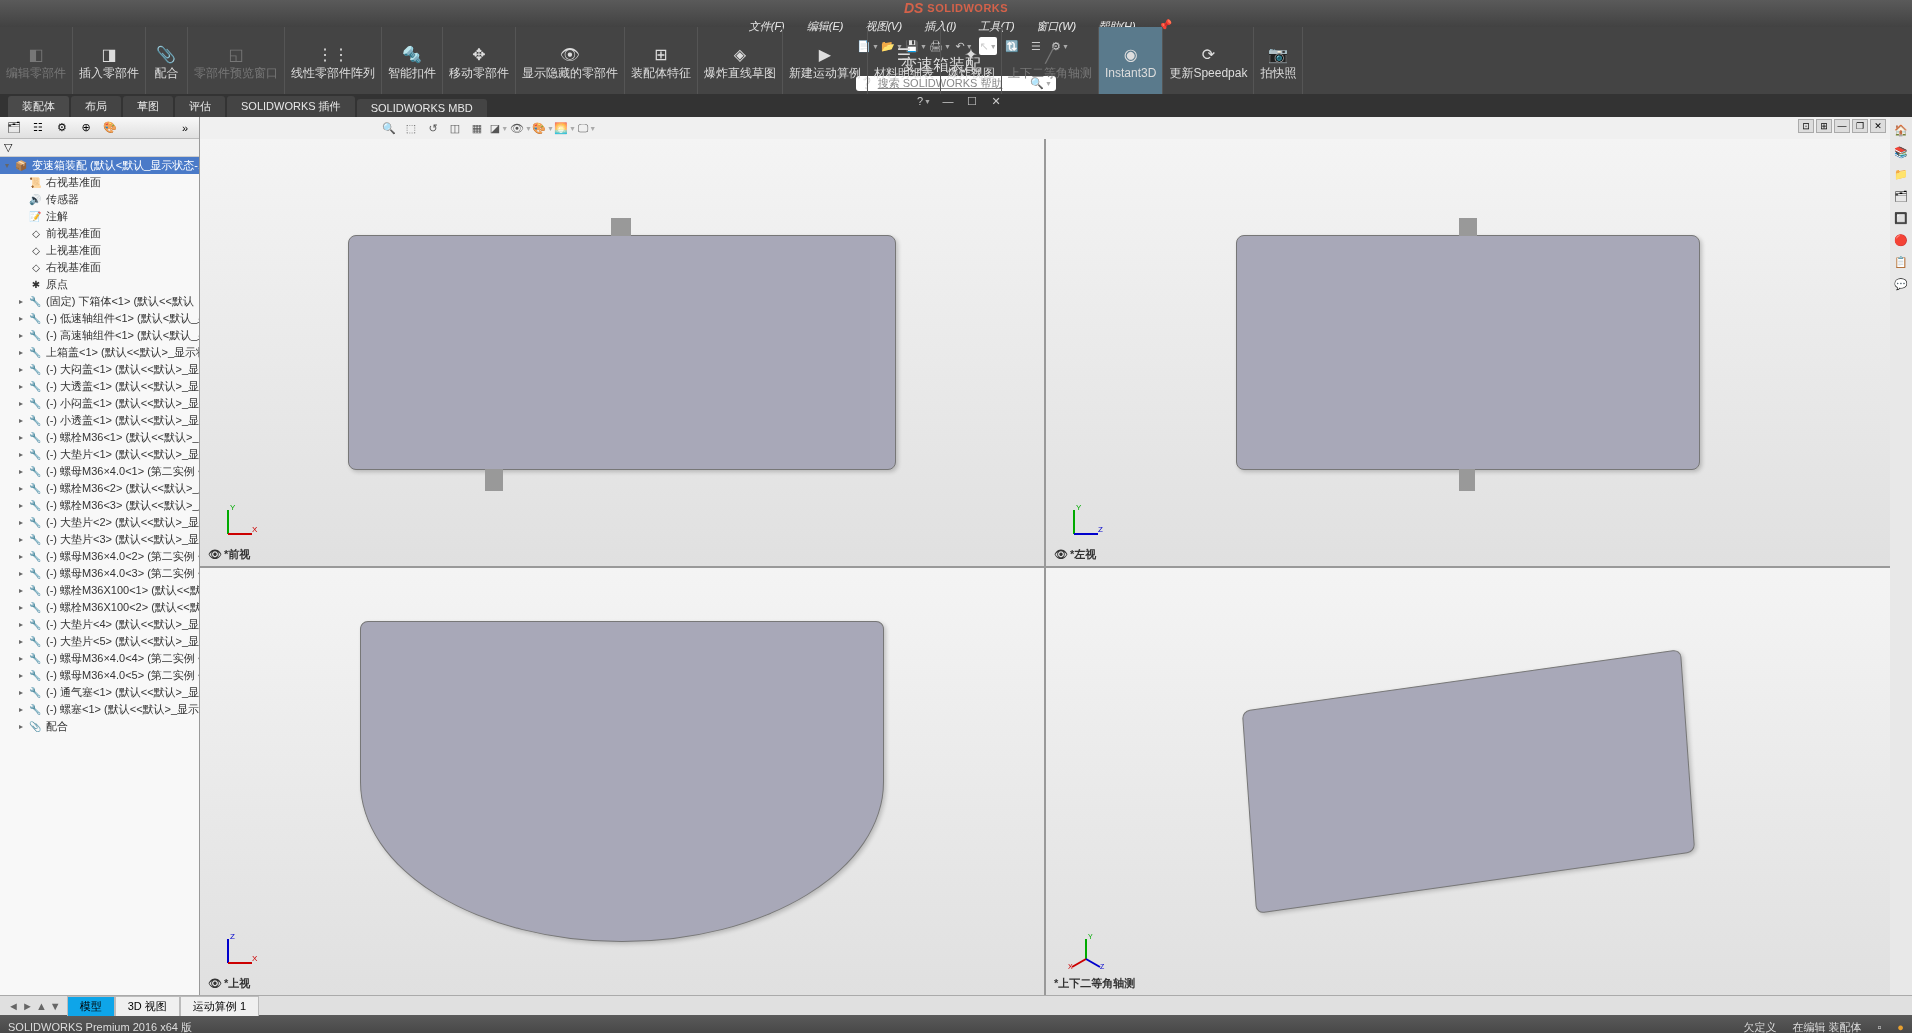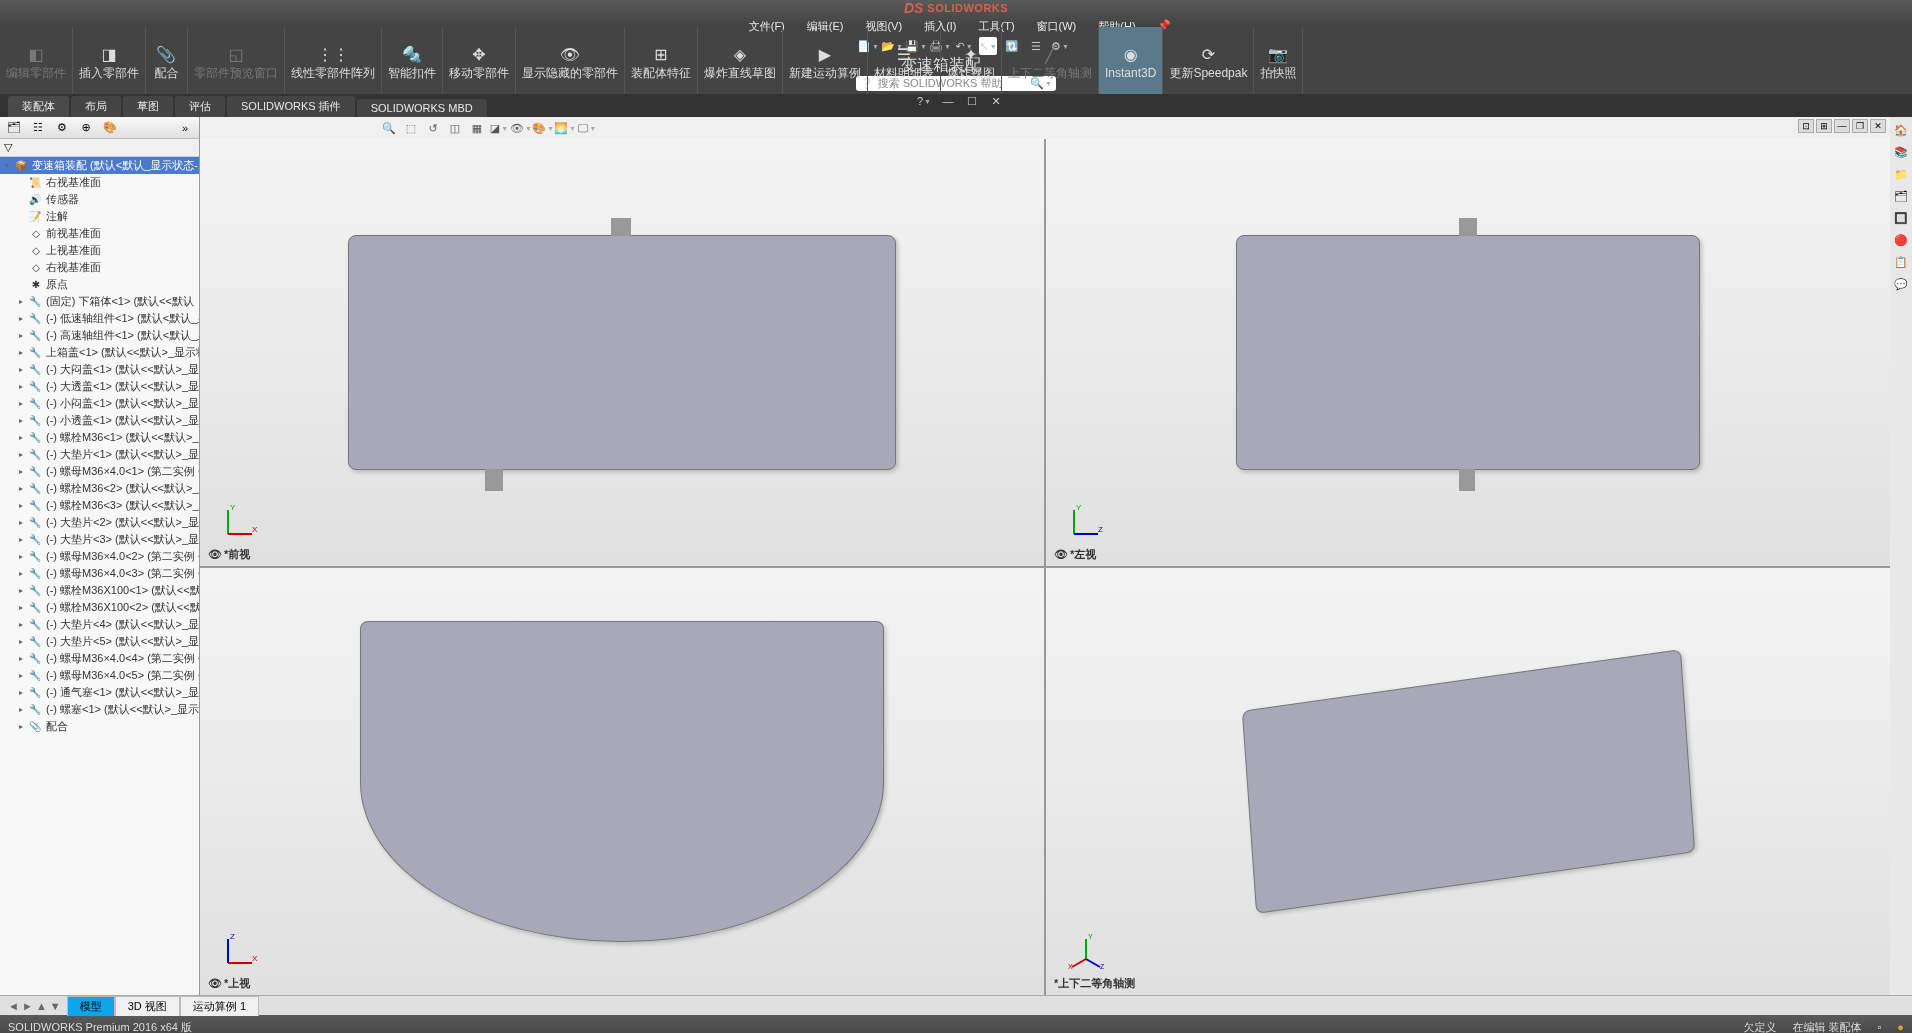--- a/index.html
+++ b/index.html
@@ -2,21 +2,21 @@
 <html><head>
 <meta charset="utf-8">
 <style>
 *{margin:0;padding:0;box-sizing:border-box;font-family:"Microsoft YaHei",Arial,sans-serif;}
 body{background:#4a4a4a;width:1912px;height:1033px;overflow:hidden;font-size:11px;}
 .menubar{height:27px;background:linear-gradient(#5a5a5a,#424242);display:flex;align-items:center;color:#e8e8e8;padding:0 4px;flex-direction:column;}
 .logo{display:flex;align-items:center;gap:4px;padding:0 6px;}
 .logo-ds{color:#d4624a;font-weight:bold;font-style:italic;font-size:14px;}
 .logo-sw{color:#d4624a;font-weight:bold;font-size:11px;letter-spacing:0.5px;}
 .mbar-items{display:flex;gap:2px;margin-left:8px;}
-.mbar-item{padding:3px 10px;cursor:pointer;border-radius:2px;}
+.mbar-item{padding:3px 10px;cursor:pointer;border-radius:2px;font-style:italic;}
 .mbar-tools{display:flex;gap:6px;margin-left:16px;align-items:center;}
 .mbar-tool{width:18px;height:18px;display:flex;align-items:center;justify-content:center;cursor:pointer;color:#ccc;}
 .dropdown-arrow{font-size:7px;color:#aaa;margin-left:1px;}
 .spacer{flex:1;}
 .docname{color:#ddd;font-size:16px;margin-right:30px;}
 .search-box{display:flex;align-items:center;background:#fff;border-radius:3px;height:20px;padding:0 4px;width:200px;color:#888;}
 .win-controls{display:flex;gap:2px;margin-left:8px;}
 .win-btn{width:22px;height:20px;display:flex;align-items:center;justify-content:center;color:#ccc;cursor:pointer;}
 .ribbon{height:68px;background:#444;display:flex;border-bottom:1px solid #333;}
 .ribbon-group{display:flex;flex-direction:column;align-items:center;justify-content:center;padding:4px 6px;border-right:1px solid #555;color:#ddd;cursor:pointer;min-width:42px;}
@@ -83,21 +83,21 @@
     <div class="mbar-tool">↶<span class="dropdown-arrow">▼</span></div>
     <div class="mbar-tool" style="background:#fff;padding:2px;border-radius:2px;">↖<span class="dropdown-arrow">▼</span></div>
     <div class="mbar-tool">🔃</div>
     <div class="mbar-tool">☰</div>
     <div class="mbar-tool">⚙<span class="dropdown-arrow">▼</span></div>
   </div>
   <div class="spacer"></div>
   <div class="docname">变速箱装配</div>
   <div class="search-box">
     <span style="margin-right:4px;">❔</span>
-    <span style="flex:1;">搜索 SOLIDWORKS 帮助</span>
+    <span style="flex:1;text-decoration:underline;">搜索 SOLIDWORKS 帮助</span>
     <span>🔍</span>
     <span class="dropdown-arrow">▼</span>
   </div>
   <div class="win-controls">
     <div class="win-btn">?<span class="dropdown-arrow">▼</span></div>
     <div class="win-btn">—</div>
     <div class="win-btn">☐</div>
     <div class="win-btn">✕</div>
   </div>
 </div>

